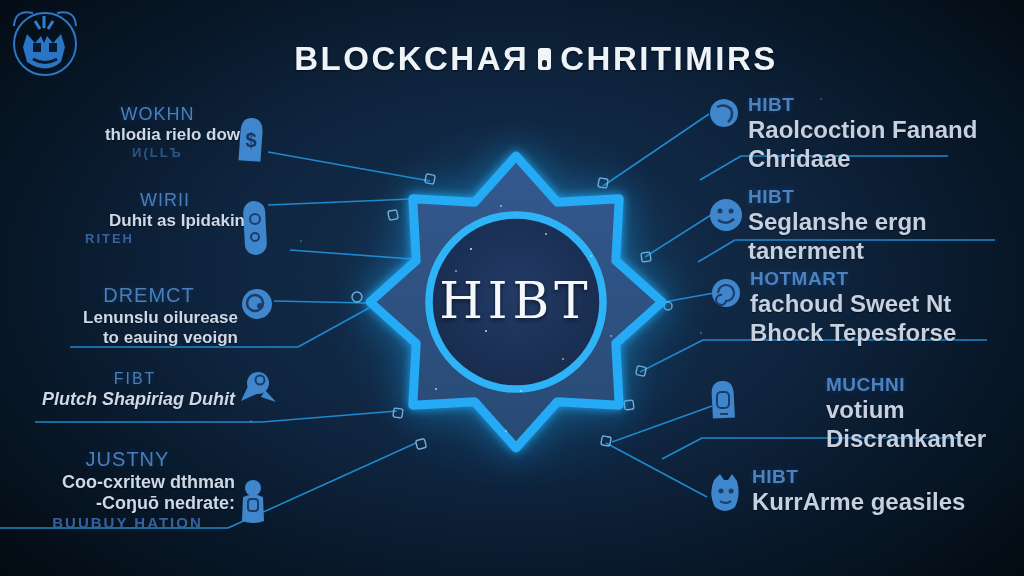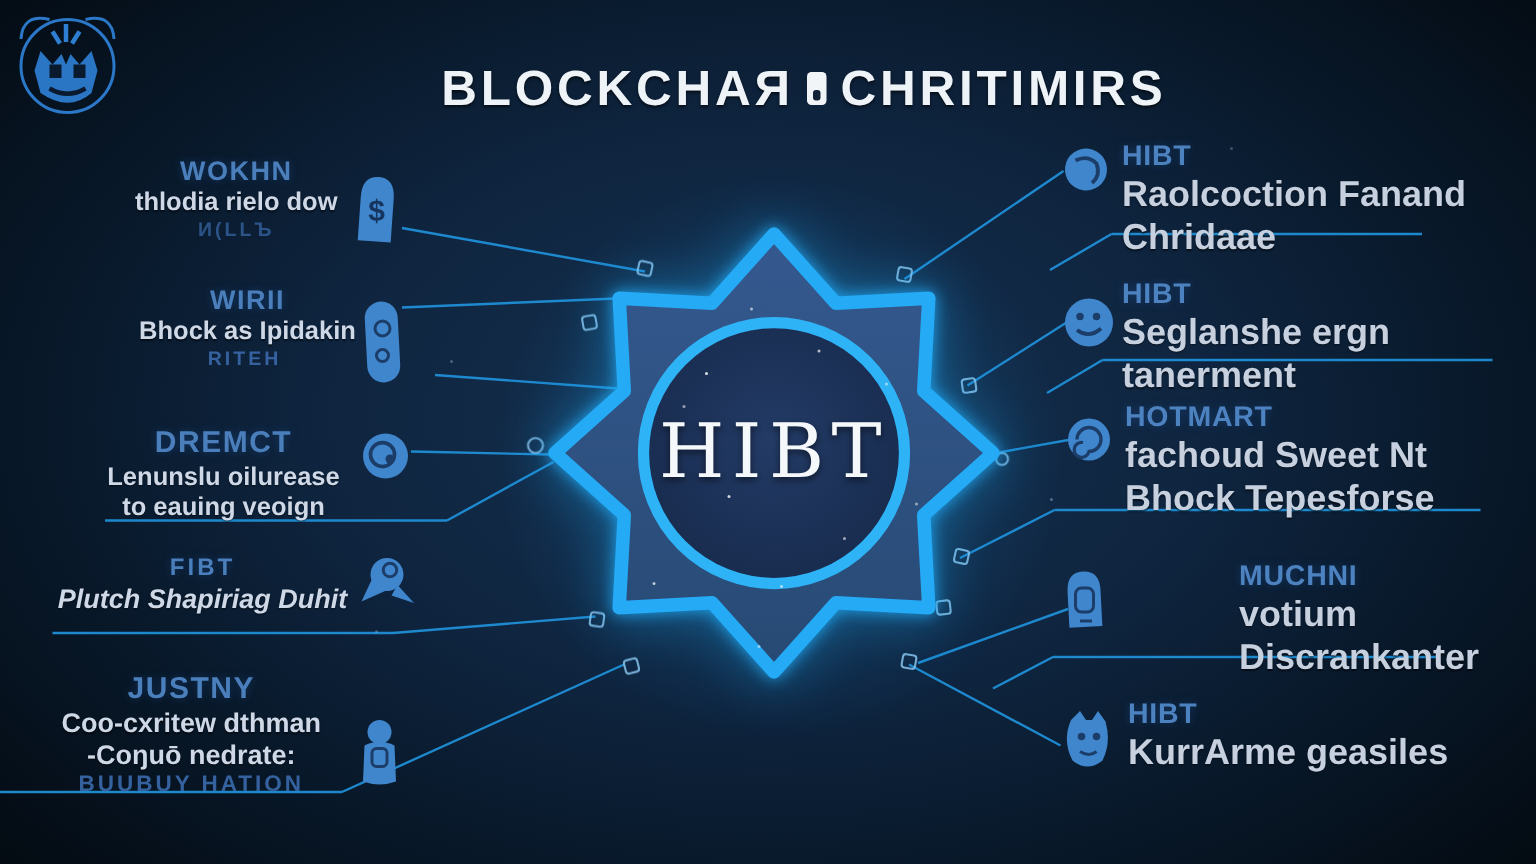--- a/index.html
+++ b/index.html
@@ -19,23 +19,23 @@
   .title-glyph{
     display:inline-block;width:13px;height:22px;background:#f2f5f8;border-radius:3px;position:relative;margin:0 2px;
   }
   .title-glyph::after{
     content:"";position:absolute;left:4px;bottom:3px;width:5px;height:7px;border-radius:2px;background:#132235;
   }
   
   .item{position:absolute;line-height:1.18;}
   .item.left{text-align:center;}
   .item.right{text-align:left;}
-  .head-l{color:#4a7fbc;font-weight:bold;font-size:18px;letter-spacing:1px;text-shadow:0 0 6px rgba(40,100,180,.35);}
+  .head-l{color:#4a7fbc;font-weight:normal;font-size:18px;letter-spacing:1px;text-shadow:0 0 6px rgba(40,100,180,.35);}
   .head-r{color:#4d82c0;font-weight:bold;font-size:19px;letter-spacing:.5px;text-shadow:0 0 6px rgba(40,100,180,.35);}
-  .body-l{color:#cfd8e6;font-weight:bold;font-size:17px;text-shadow:0 1px 1px rgba(0,0,0,.5);}
+  .body-l{color:#cfd8e6;font-weight:bold;font-size:17px;text-shadow:0 1px 1px rgba(0,0,0,.5);text-align:right;}
   .body-r{color:#c6d0df;font-weight:bold;font-size:24px;text-shadow:0 1px 1px rgba(0,0,0,.5);}
   .cap{color:#35629e;font-weight:bold;font-size:13px;letter-spacing:2px;}
   .cap.faint{opacity:.8;}
   
   .center-label{
     position:absolute;left:416px;top:272px;width:200px;text-align:center;
     font-family:"DejaVu Serif","Liberation Serif",serif;
     font-size:50px;color:#f5f8fb;letter-spacing:5px;
     text-shadow:0 2px 4px rgba(0,0,0,.55);
   }
@@ -149,22 +149,22 @@
     <div class="body-l">thlodia rielo dow</div>
     <div class="cap faint">И(LLЪ</div>
   </div>
   <svg class="icon" style="left:236px;top:115px;" width="30" height="48">
     <path d="M4 46 V17 Q4 3 15 3 Q26 3 26 17 V46 Z" fill="#3f86cd" transform="rotate(4 15 24)"></path>
     <text x="15" y="32" font-size="20" font-weight="bold" fill="#16355e" text-anchor="middle" font-family="Liberation Sans, sans-serif">$</text>
   </svg>
 
   <div class="item left" style="left:85px;top:190px;width:160px;">
     <div class="head-l">WIRII</div>
-    <div class="body-l">Bhock as Ipidakin</div>
-    <div class="cap" style="text-align:center;padding-right:4px;">RITEH</div>
+    <div class="body-l">Duhit as Ipidakin</div>
+    <div class="cap" style="text-align:left;padding-right:4px;">RITEH</div>
   </div>
   <svg class="icon" style="left:242px;top:199px;" width="26" height="58">
     <rect x="2" y="2" width="22" height="54" rx="11" fill="#3f86cd" transform="rotate(-3 13 29)"></rect>
     <circle cx="13" cy="20" r="5" fill="none" stroke="#1c3d68" stroke-width="2"></circle>
     <circle cx="13" cy="38" r="4" fill="none" stroke="#1c3d68" stroke-width="2"></circle>
   </svg>
 
   <div class="item left" style="left:60px;top:284px;width:178px;">
     <div class="head-l" style="font-size:20px;">DREMCT</div>
     <div class="body-l">Lenunslu oilurease</div>

